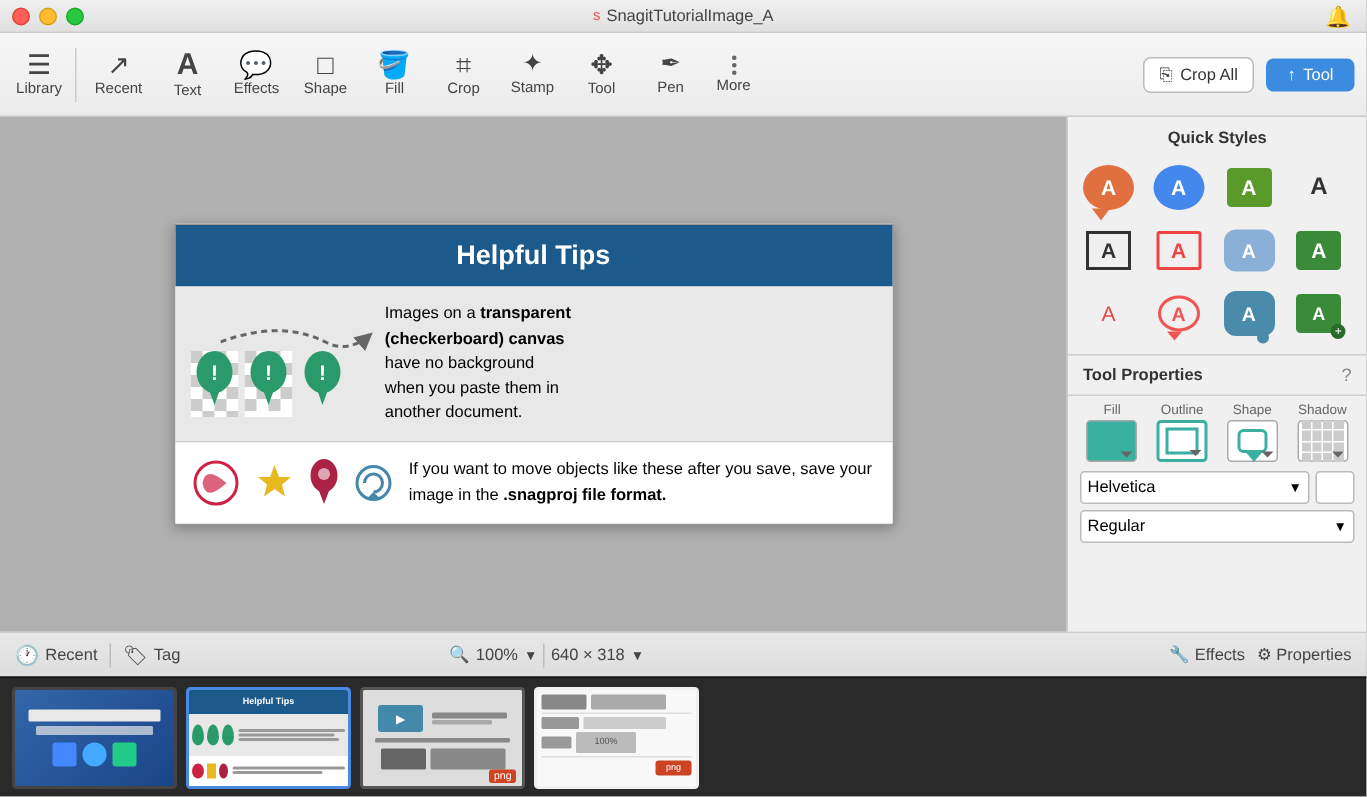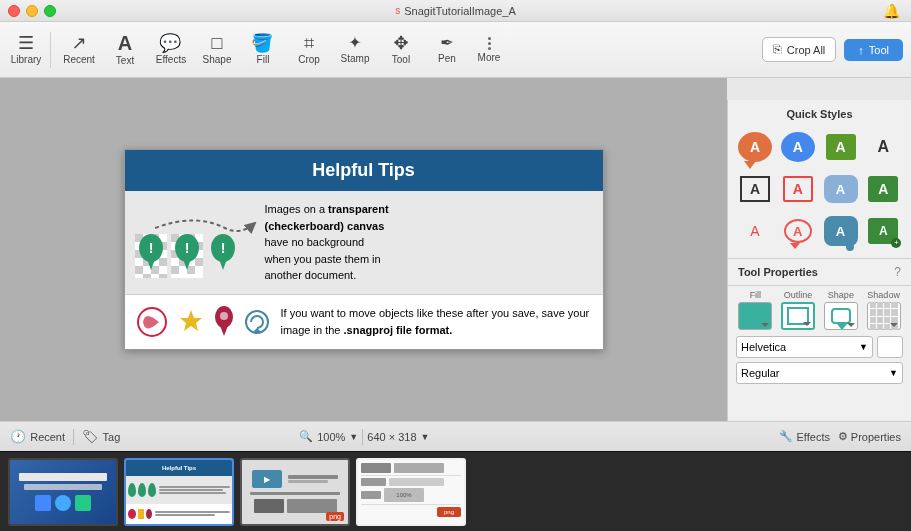--- a/index.html
+++ b/index.html
@@ -217,26 +217,25 @@
       align-items: center;
     }
     .canvas-text-bottom {
       font-size: 11px;
       line-height: 1.5;
       flex: 1;
     }
 
     
     .right-panel {
-      width: 184px;
+      width: 200px;
       background: #f0f0f0;
       border-left: 1px solid #ccc;
       display: flex;
       flex-direction: column;
-      margin-top: 22px;
     }
     .panel-section {
       padding: 8px;
       border-bottom: 1px solid #d0d0d0;
     }
     .panel-section-title {
       font-size: 11px;
       font-weight: 600;
       color: #333;
       text-align: center;

